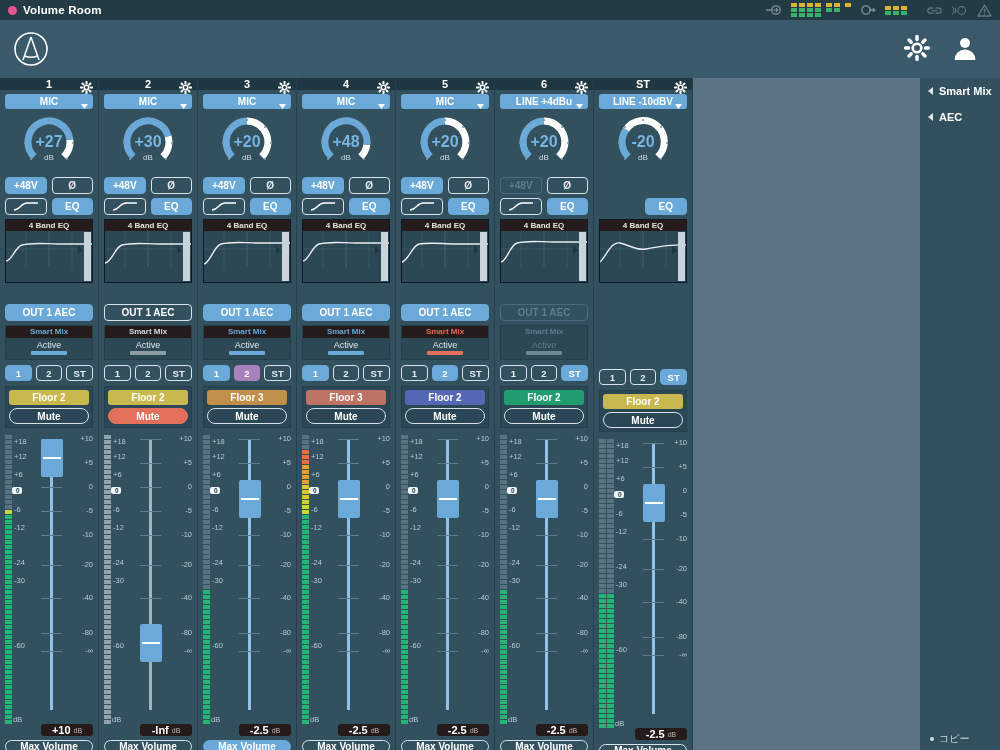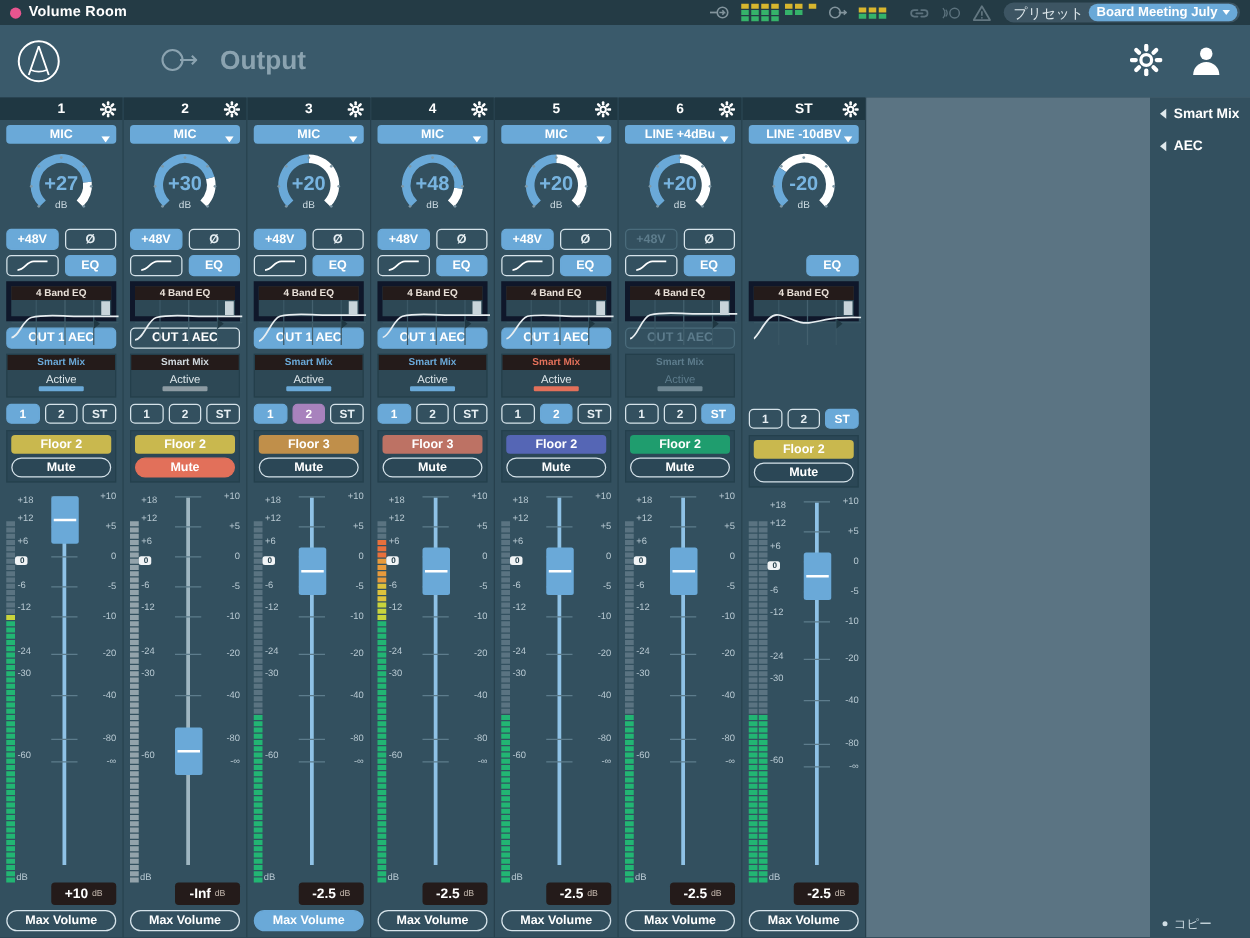--- a/index.html
+++ b/index.html
@@ -80,21 +80,21 @@
   .btn-row { display:flex; gap:5px; margin-bottom:4px; }
   .tgl {
     flex:1; height:17px; border-radius:4px; display:flex; align-items:center;
     justify-content:center; font-size:10px; font-weight:bold; cursor:pointer;
   }
   .tgl.on { background:#6aa9d8; color:#fff; border:1px solid #6aa9d8; }
   .tgl.off { background:transparent; color:#e6eef2; border:1px solid #d6e3ea; }
   .tgl.dis { background:transparent; color:#5d7c8c; border:1px solid #4a6b7b; }
   .tgl.blank { border:none; background:transparent; }
   
-  .eqbox { height:32px; background:#2d4855; border:4px solid #0f172a; display:flex; flex-direction:column; margin-bottom:5px; position:relative; }
+  .eqbox { height:64px; background:#2d4855; border:1px solid #0f172a; display:flex; flex-direction:column; margin-bottom:21px; position:relative; }
   .eqtitle { height:11px; background:#241b1a; color:#e8e0d8; font-size:8px; font-weight:bold; text-align:center; line-height:11px; }
   .eqgraph { flex:1; position:relative; }
   .eqslider { position:absolute; right:1px; top:12px; bottom:1px; width:7px; background:#c8d4da; }
   
   .outbtn {
     height:17px; border-radius:4px; display:flex; align-items:center; justify-content:center;
     font-size:10px; font-weight:bold; margin-bottom:4px; cursor:pointer;
   }
   .outbtn.on { background:#6aa9d8; color:#fff; border:1px solid #6aa9d8; }
   .outbtn.off { background:transparent; color:#fff; border:1px solid #d6e3ea; }
@@ -236,47 +236,30 @@
           <path d="M4 3.5 a4 4 0 0 1 0 6 M1.5 2 a6.5 6.5 0 0 1 0 9" stroke="#8aa0ac" stroke-width="1.2" fill="none"></path>
         </svg>
     </div>
     <div class="ico-sm">
       <svg width="15" height="13" viewBox="0 0 15 13">
           <path d="M7.5 1 L14 12 L1 12 Z" fill="none" stroke="#96a8b2" stroke-width="1.4" stroke-linejoin="round"></path>
           <line x1="7.5" y1="5" x2="7.5" y2="8.5" stroke="#96a8b2" stroke-width="1.3"></line>
           <circle cx="7.5" cy="10.2" r=".7" fill="#96a8b2"></circle>
         </svg>
     </div>
-    <div class="preset-wrap">
-      <span id="preset-label">プリセット</span>
-      <div id="preset-value">
-        <span>Board Meeting July</span>
-        <span class="caret-dn"></span>
-      </div>
-    </div>
   </div>
 </div>
 
 <div id="navbar">
   <div id="logo">
     <svg width="36" height="36" viewBox="0 0 36 36">
       <circle cx="18" cy="18" r="16" fill="none" stroke="#fff" stroke-width="1.6"></circle>
       <path d="M18 6 L10 29 M18 6 L26 29" stroke="#fff" stroke-width="1.5" fill="none"></path>
       <path d="M11.6 25 q6.4 2.6 12.8 0" stroke="#fff" stroke-width="1.4" fill="none"></path>
     </svg>
-  </div>
-  <div class="nav-tab inactive" id="tab-output">
-    <span>
-      <svg width="30" height="22" viewBox="0 0 30 22">
-          <circle cx="10" cy="11" r="8" fill="none" stroke="#8ba3b0" stroke-width="1.7"></circle>
-          <line x1="16" y1="11" x2="29" y2="11" stroke="#8ba3b0" stroke-width="1.7"></line>
-          <path d="M25.5 7.6 l3.4 3.4 l-3.4 3.4" stroke="#8ba3b0" stroke-width="1.7" fill="none"></path>
-        </svg>
-    </span>
-    <span class="lbl">Output</span>
   </div>
   <div class="nav-right">
     <span>
       <svg width="26" height="26" viewBox="0 0 26 26">
           <g fill="#fff">
             <circle cx="13" cy="13" r="4.3" fill="none" stroke="#fff" stroke-width="2.6"></circle>
             <g stroke="#fff" stroke-width="3.4" stroke-linecap="round">
               <line x1="13" y1="1.6" x2="13" y2="4.6"></line>
               <line x1="13" y1="21.4" x2="13" y2="24.4"></line>
               <line x1="1.6" y1="13" x2="4.6" y2="13"></line>

